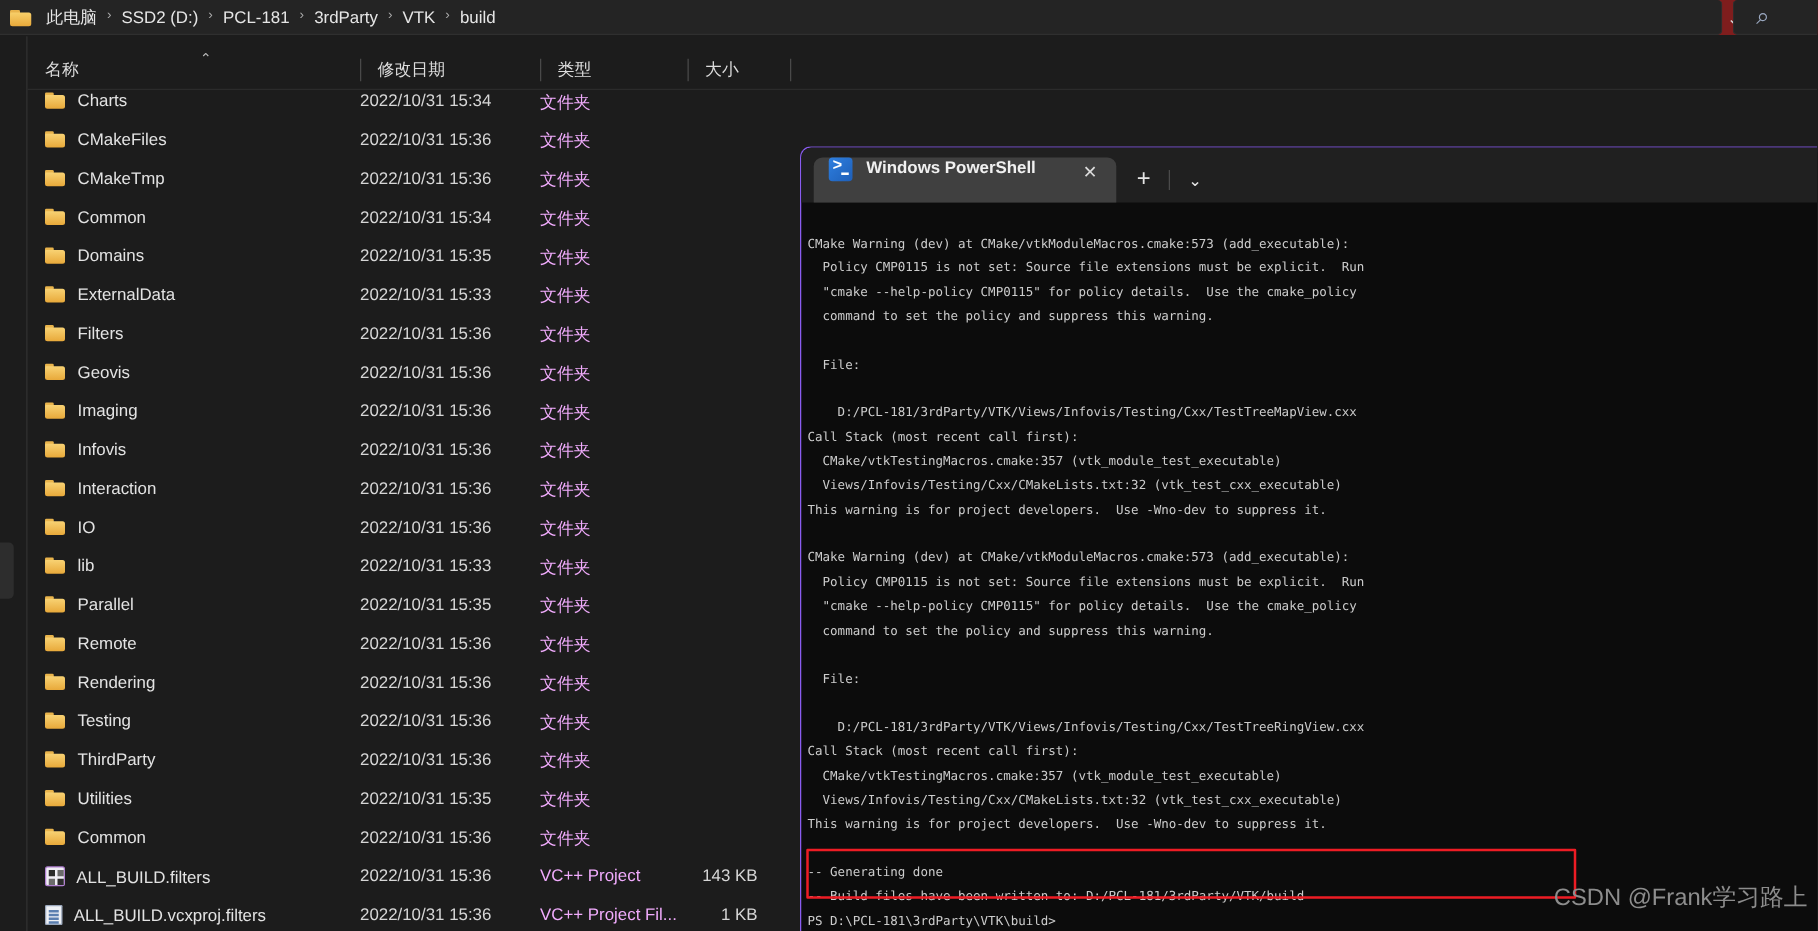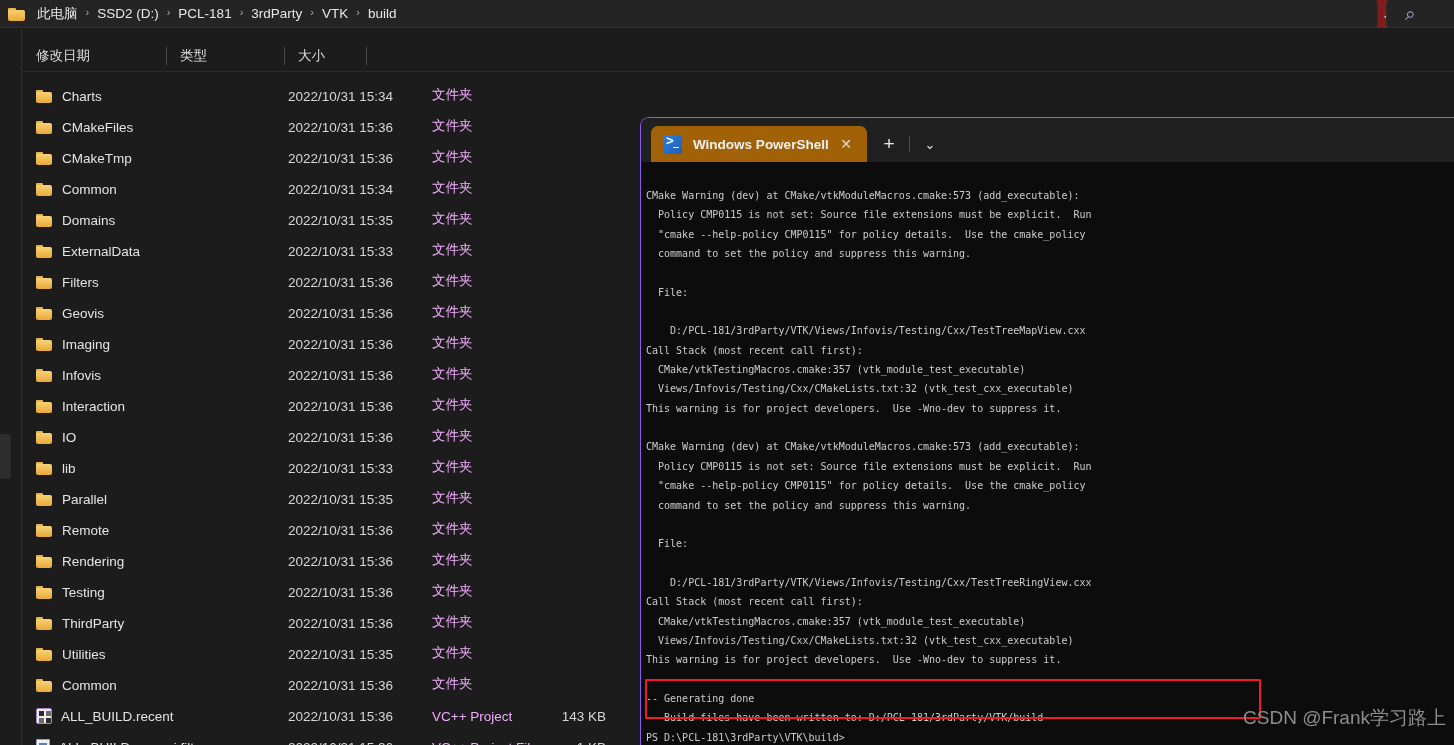--- a/index.html
+++ b/index.html
@@ -104,21 +104,21 @@
   .sort-caret {
     position: absolute; left: 138px; top: 2px;
     color: #b9b9b9; font-size: 11px; line-height: 1;
   }
 
   
   .filelist {
     position: absolute; left: 22px; top: 73px; width: 1432px; height: 672px;
   }
   .row {
-    position: relative; height: 31px; display: flex; align-items: flex-end;
+    position: relative; height: 31px; display: flex; align-items: flex-start;
     cursor: default;
   }
   .cell { display: flex; align-items: center; font-size: 13.5px; color: #e3e3e3; }
   .c-name { width: 266px; padding-left: 14px; gap: 9px; }
   .c-date { width: 144px; color: #d6d6d6; }
   .c-type { width: 118px; color: #f0abfc; }
   .c-size { width: 82px; color: #d6d6d6; justify-content: flex-end; padding-right: 26px; }
 
   
   .f-ico { width: 17px; height: 14px; position: relative; flex: 0 0 auto; }
@@ -161,23 +161,23 @@
     border: 1px solid #8a5cf0;
     border-right: none; border-bottom: none;
     border-radius: 9px 0 0 0;
     overflow: hidden;
   }
   .term-titlebar {
     position: relative; height: 44px; background: #202020;
     display: flex; align-items: flex-end; padding-left: 10px;
   }
   .term-tab {
-    position: relative; height: 36px; width: 216px;
-    background: #a16207; border-radius: 7px 7px 0 0;
-    display: flex; align-items: center; padding: 0 10px 0 12px;
+    position: relative; height: 36px; width: 242px;
+    background: #404040; border-radius: 7px 7px 0 0;
+    display: flex; padding: 0 10px 0 12px;
     cursor: default;
   }
   .ps-ico {
     width: 19px; height: 19px; flex: 0 0 auto;
     background: linear-gradient(135deg, #2e7fe0, #1e5fb8);
     border-radius: 3px; position: relative; margin-right: 11px;
   }
   .ps-ico::before {
     content: ">"; position: absolute; left: 3px; top: -1px;
     color: #fff; font-size: 13px; font-family: "Liberation Mono", monospace;
@@ -258,20 +258,24 @@
       <div class="searchbox">
         <span style="color:#9aa8c0;font-size:19px;">⌕</span>
       </div>
     </div>
 
     <div class="rail">
       <div class="rail-handle"></div>
     </div>
 
     <div class="colhead">
+      <div class="col col-name">
+        <span>名称</span>
+        <span class="sort-caret">⌃</span>
+      </div>
       <div class="col col-date">
         <span>修改日期</span>
       </div>
       <div class="col col-type">
         <span>类型</span>
       </div>
       <div class="col col-size">
         <span>大小</span>
       </div>
       <div class="col col-tail"></div>
@@ -454,21 +458,21 @@
             <span class="f-ico"></span>
             <span>Common</span>
           </div>
           <div class="cell c-date">2022/10/31 15:36</div>
           <div class="cell c-type">文件夹</div>
           <div class="cell c-size"></div>
         </div>
         <div class="row">
           <div class="cell c-name">
             <span class="v-ico"></span>
-            <span>ALL_BUILD.recent</span>
+            <span>ALL_BUILD.filters</span>
           </div>
           <div class="cell c-date">2022/10/31 15:36</div>
           <div class="cell c-type">VC++ Project</div>
           <div class="cell c-size">143 KB</div>
         </div>
         <div class="row">
           <div class="cell c-name">
             <span class="d-ico"></span>
             <span>ALL_BUILD.vcxproj.filters</span>
           </div>

